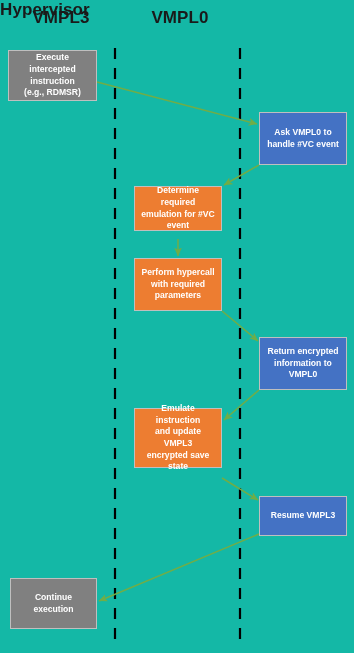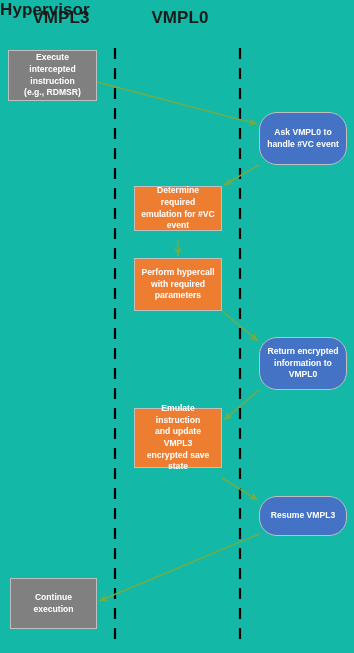--- a/index.html
+++ b/index.html
@@ -47,21 +47,21 @@
     text-align: center;
     color: #ffffff;
     font-size: 8.6px;
     font-weight: bold;
     line-height: 1.35;
     padding: 6px 5px;
     border: 1px solid #bfbfbf;
     white-space: pre-line;
   }
   .node.gray   { background: #808080; }
-  .node.blue   { background: #4472c4; border-radius: 18px; }
+  .node.blue   { background: #4472c4; }
   .node.orange { background: #ed7d31; }
 </style>
 </head>
 <body>
 
 <div id="diagram">
 
   <div class="lane-header" id="hdr-vmpl3">VMPL3</div>
   <div class="lane-header" id="hdr-vmpl0">VMPL0</div>
   <div class="lane-header" id="hdr-hypervisor">Hypervisor</div>

